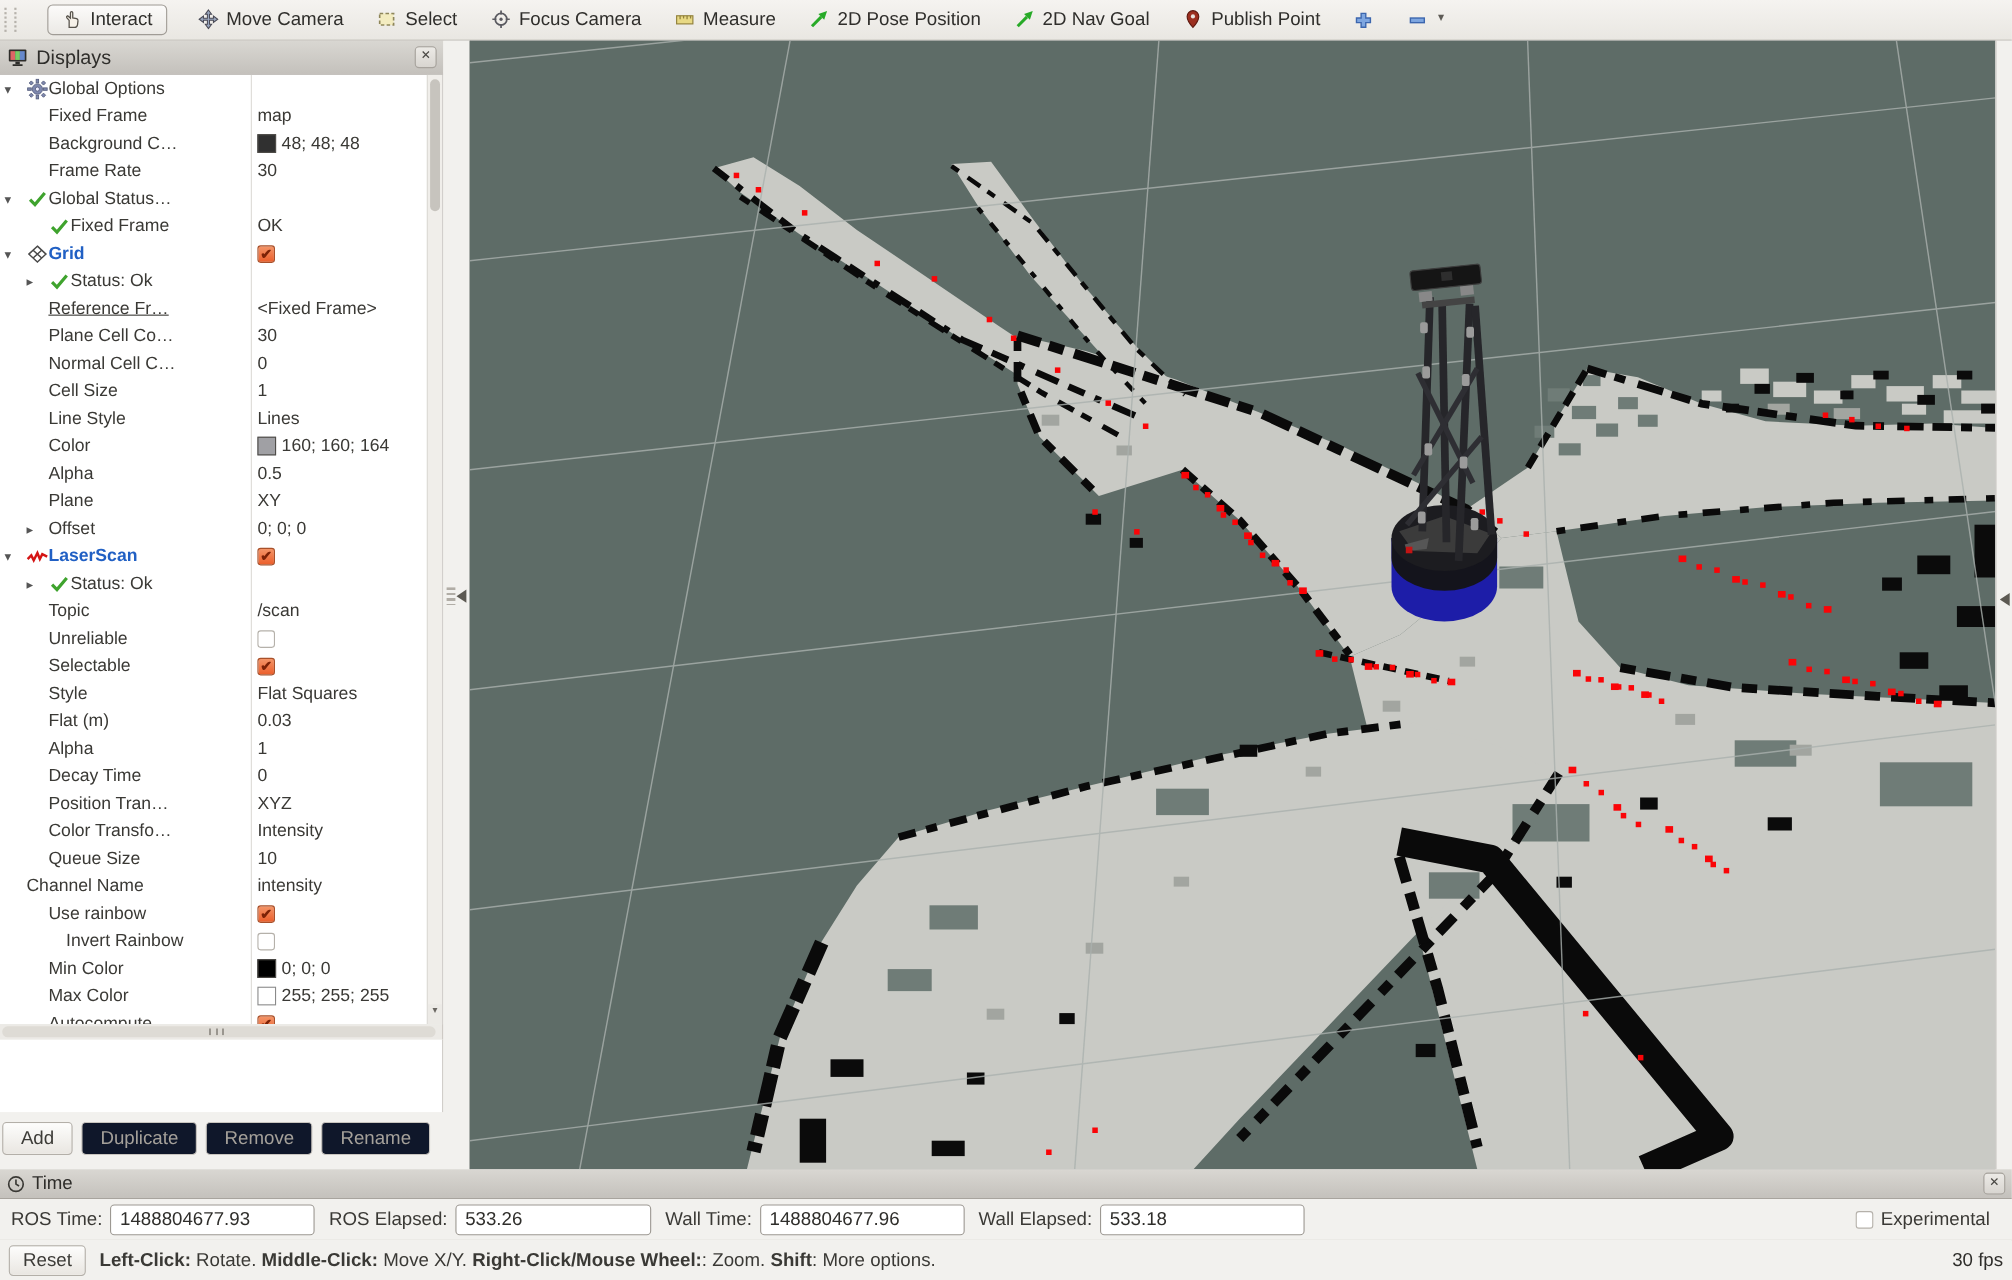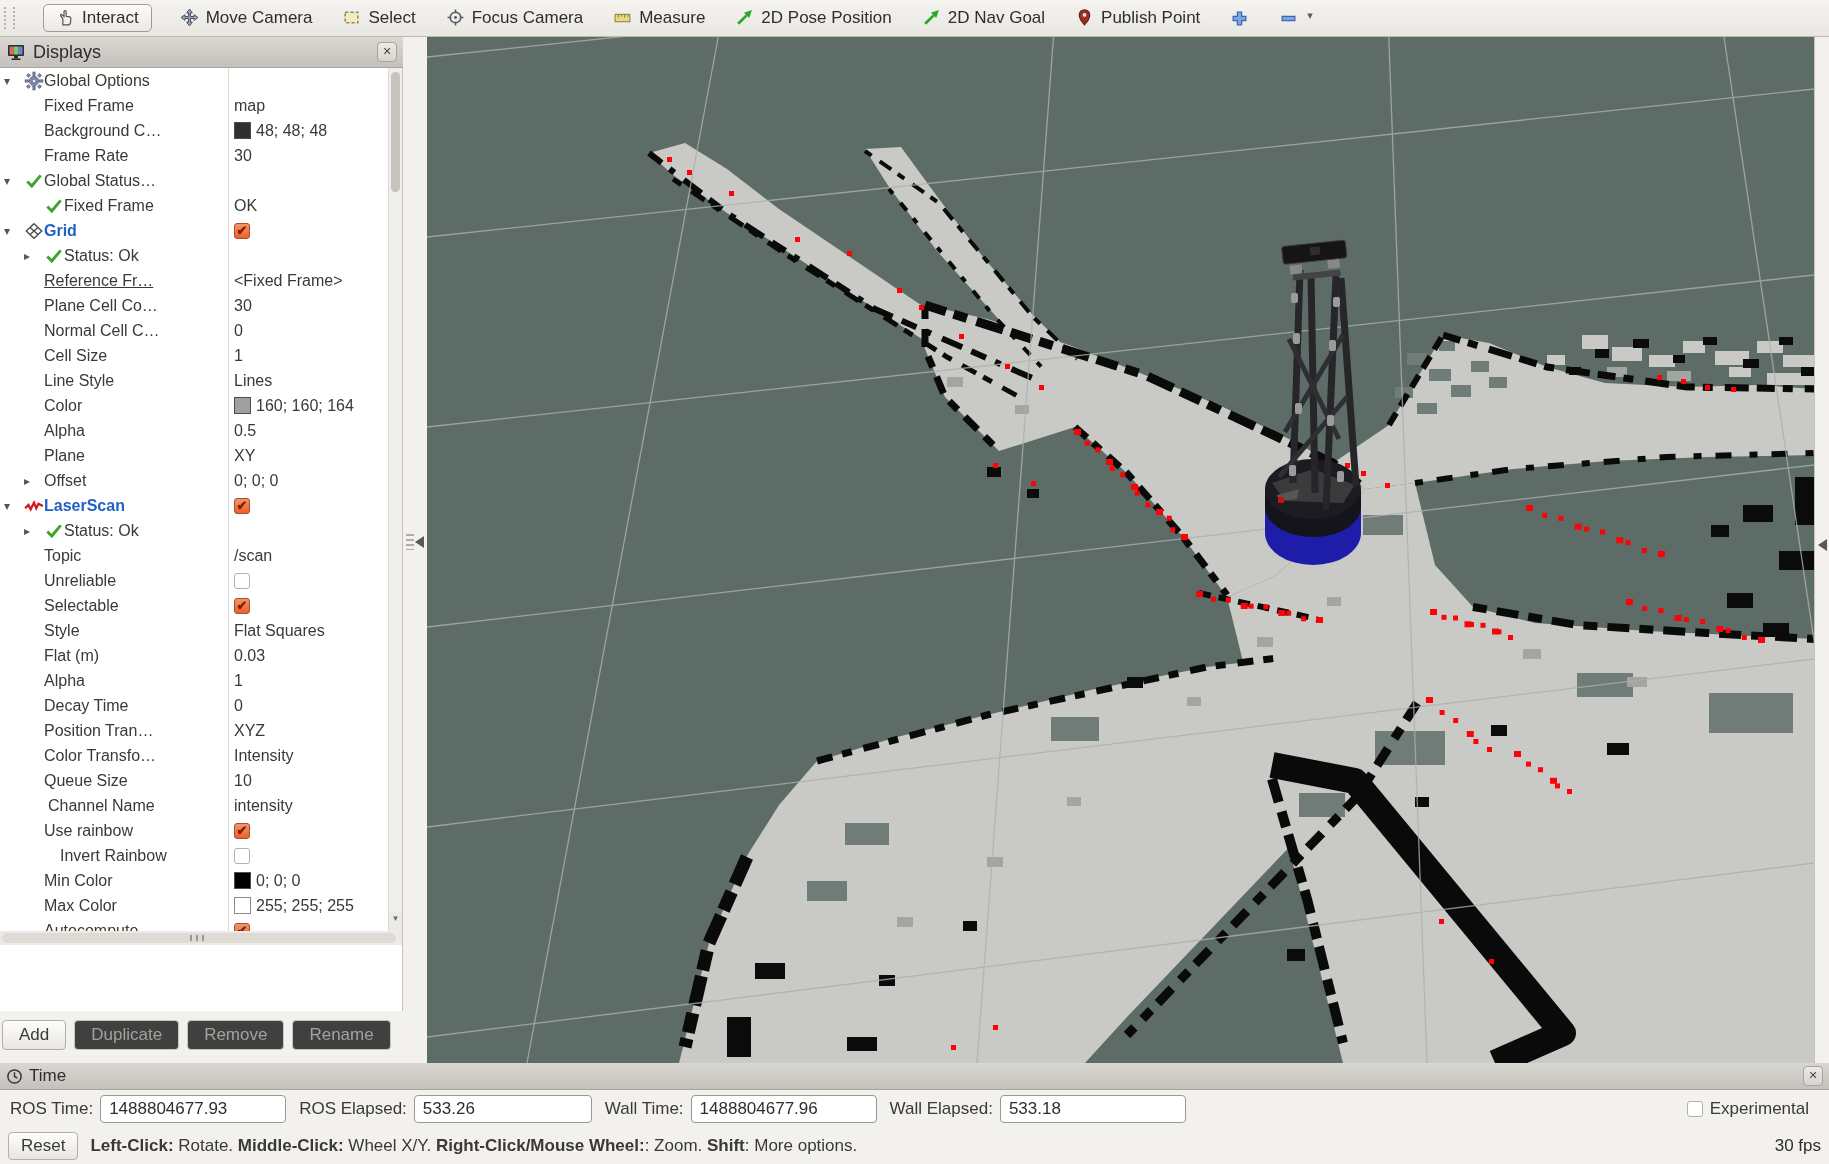--- a/index.html
+++ b/index.html
@@ -39,21 +39,21 @@
   .vsb .thumb{position:absolute;left:2px;top:4px;width:9px;height:120px;background:#c7c4be;border-radius:5px;}
   .vsb .step{position:absolute;left:0;width:13px;height:18px;text-align:center;font-size:9px;color:#6a6762;background:#eceae6;}
   .hsb{height:14px;background:#eceae6;border-right:1px solid #c6c3be;position:relative;}
   .hsb .hthumb{position:absolute;left:2px;top:2px;width:394px;height:10px;background:#dedbd5;border-radius:5px;}
   .hsb .grip{position:absolute;left:190px;top:4px;width:18px;height:6px;
      background:repeating-linear-gradient(90deg,#9a968f 0 2px,transparent 2px 6px);}
   .panel-fill{height:66px;background:#fff;border-right:1px solid #c6c3be;}
   .panel-buttons{height:40px;display:flex;align-items:center;gap:8px;padding:4px 2px;}
   .pbtn{font-size:17px;padding:4px 16px;border-radius:4px;border:1px solid #b3afa8;
      background:linear-gradient(#fdfdfc,#e9e6e1);color:#3c3b37;}
-  .pbtn.disabled{color:#a5a19a;background:#404040;border-color:#c9c5bf;}
+  .pbtn.disabled{color:#a5a19a;background:#0f172a;border-color:#c9c5bf;}
   
   .splitter{position:absolute;left:403px;top:37px;width:24px;height:1026px;background:#f2f1ee;
      border-right:1px solid #9b9791;}
   .grip-dots{position:absolute;left:3px;top:497px;width:8px;height:16px;
      background:repeating-linear-gradient(#b1ada6 0 2px,transparent 2px 5px);}
   .arrow-left{position:absolute;width:0;height:0;border-top:6px solid transparent;border-bottom:6px solid transparent;border-right:9px solid #5c5952;}
   .viewport{position:absolute;left:427px;top:37px;width:1387px;height:1026px;background:#5e6c67;}
   .right-strip{position:absolute;left:1814px;top:37px;width:15px;height:1026px;background:#f2f1ee;border-left:1px solid #c6c3be;}
   
   .time-panel{position:absolute;left:0;top:1063px;width:100%;height:64px;}
@@ -403,21 +403,21 @@
           <div class="tval">
             <span>Intensity</span>
           </div>
         </div>
         <div class="trow" style="padding-left: 44px;">
           <span class="tlabel">Queue Size</span>
           <div class="tval">
             <span>10</span>
           </div>
         </div>
-        <div class="trow" style="padding-left: 48px;">
+        <div class="trow" style="padding-left: 24px;">
           <span class="tlabel">Channel Name</span>
           <div class="tval">
             <span>intensity</span>
           </div>
         </div>
         <div class="trow" style="padding-left: 44px;">
           <span class="tlabel">Use rainbow</span>
           <div class="tval">
             <span class="cb on">✔</span>
           </div>
@@ -752,16 +752,16 @@
         </div>
         <div class="exp-box">
           <span class="cb off"></span>
           <span>Experimental</span>
         </div>
       </div>
   </div>
 
   <div class="statusbar">
     <button class="pbtn" style="padding:3px 12px;">Reset</button>
-    <span class="help" id="status-help"><b>Left-Click:</b><span> Rotate. </span><b>Middle-Click:</b><span> Wheel X/Y. </span><b>Right-Click/Mouse Wheel:</b><span>: Zoom. </span><b>Shift</b><span>: More options.</span></span>
+    <span class="help" id="status-help"><b>Left-Click:</b><span> Rotate. </span><b>Middle-Click:</b><span> Move X/Y. </span><b>Right-Click/Mouse Wheel:</b><span>: Zoom. </span><b>Shift</b><span>: More options.</span></span>
     <span class="fps">30 fps</span>
   </div>
 </div>
 
 </body></html>

